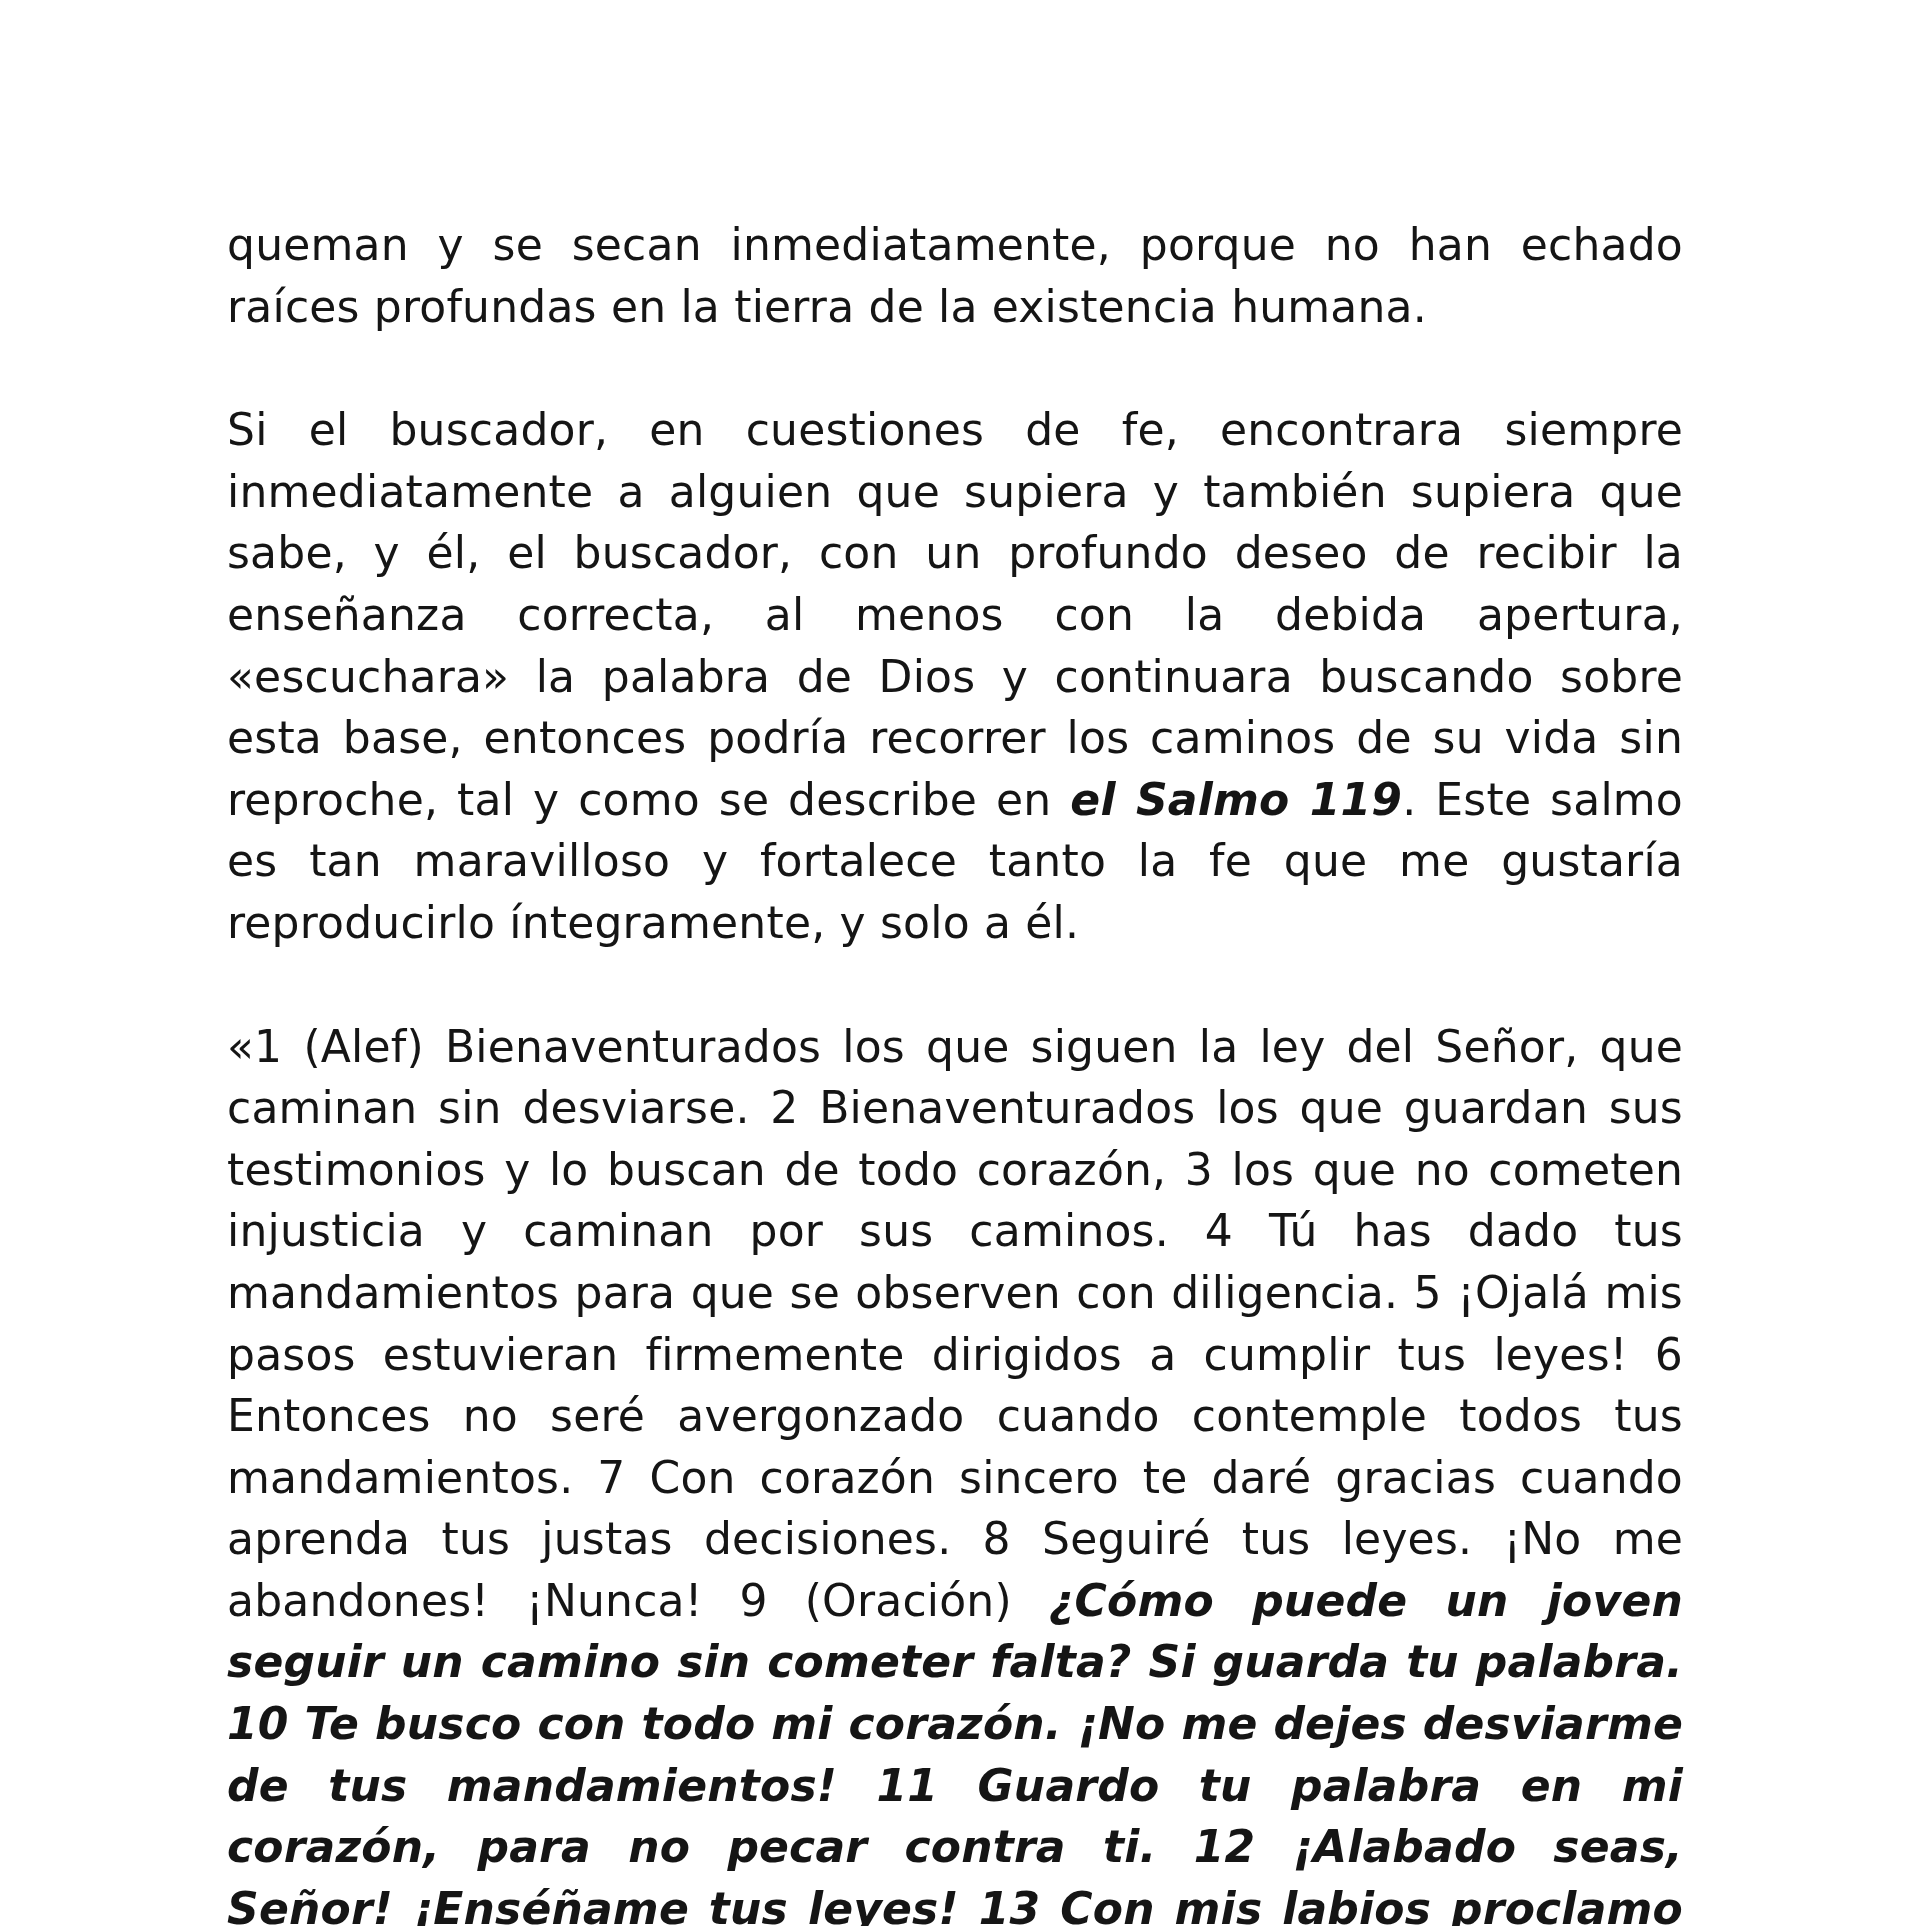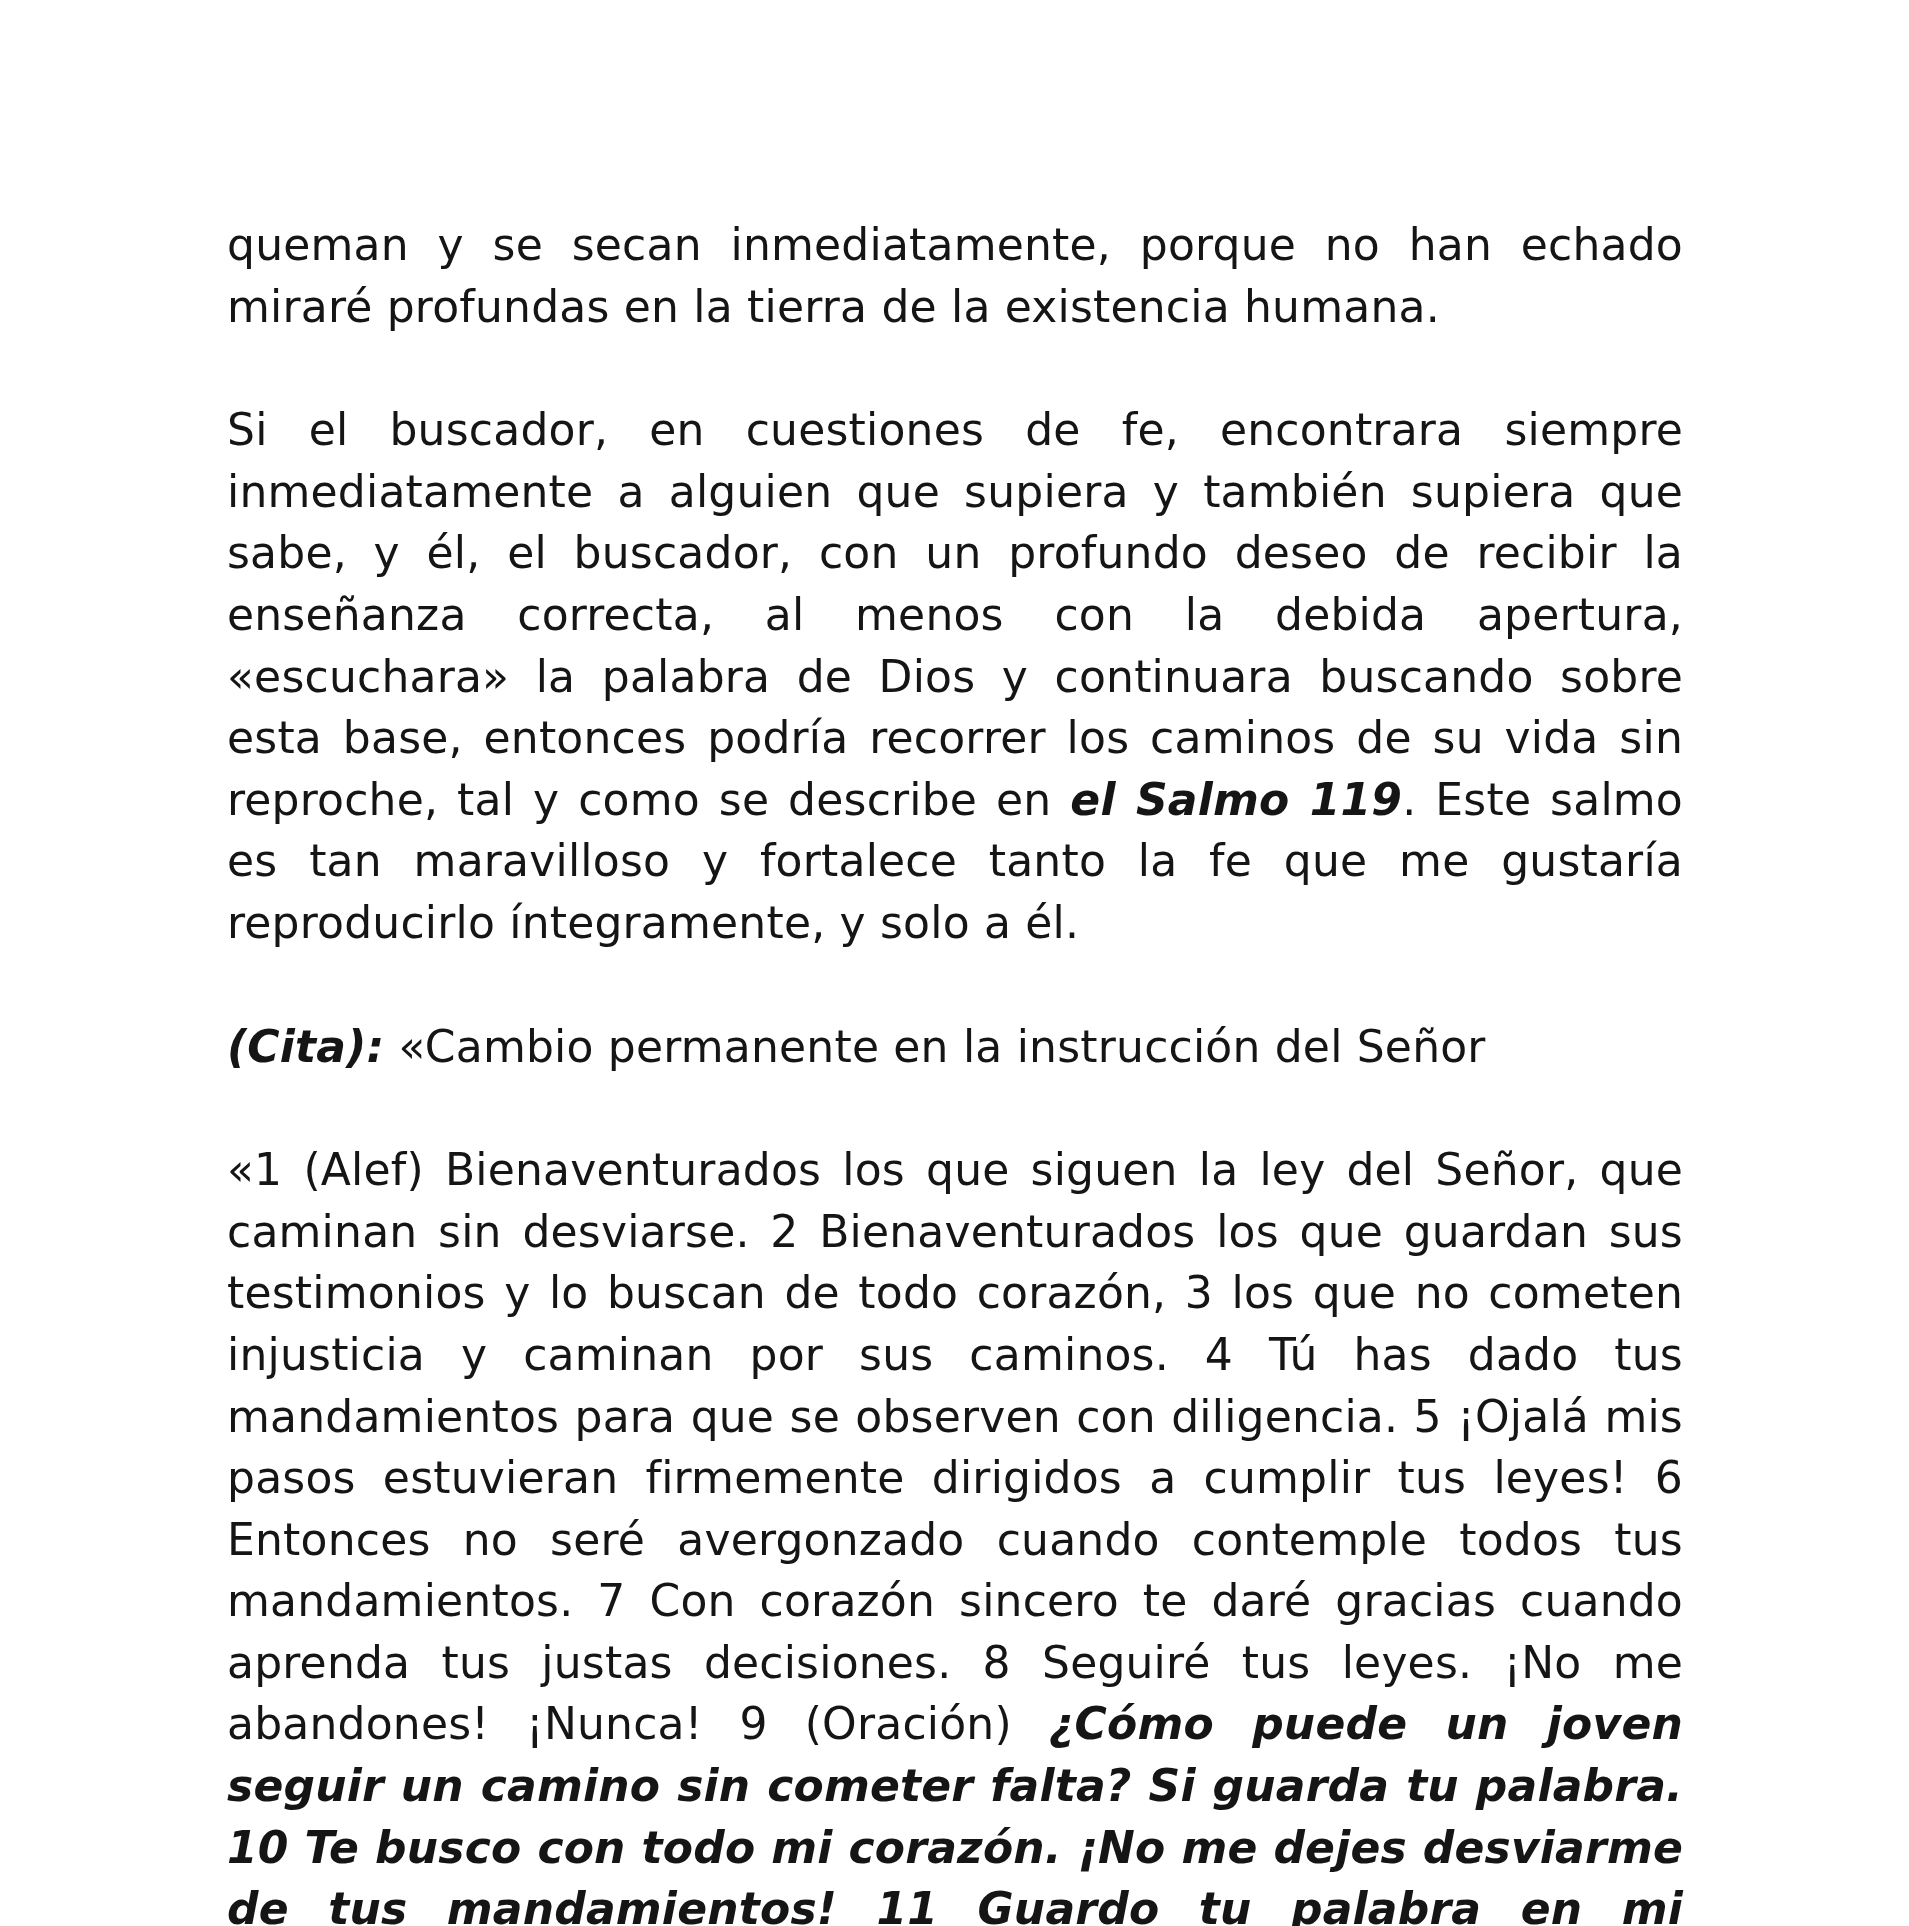--- a/index.html
+++ b/index.html
@@ -40,20 +40,19 @@
   .content strong {
     font-weight: 700;
     font-style: italic;
   }
 </style>
 </head>
 <body>
 
 <div class="page">
   <div class="content">
-      <p class="para"><span>queman y se secan inmediatamente, porque no han echado miraré profundas en la tierra de la existencia humana.</span></p>
+      <p class="para"><span>queman y se secan inmediatamente, porque no han echado raíces profundas en la tierra de la existencia humana.</span></p>
       <p class="para"><span>Si el buscador, en cuestiones de fe, encontrara siempre inmediatamente a alguien que supiera y también supiera que sabe, y él, el buscador, con un profundo deseo de recibir la enseñanza correcta, al menos con la debida apertura, «escuchara» la palabra de Dios y continuara buscando sobre esta base, entonces podría recorrer los caminos de su vida sin reproche, tal y como se describe en </span><strong>el Salmo 119</strong><span>. Este salmo es tan maravilloso y fortalece tanto la fe que me gustaría reproducirlo íntegramente, y solo a él.</span></p>
-      <p class="para"><strong>(Cita):</strong><span> «Cambio permanente en la instrucción del Señor</span></p>
       <p class="para"><span>«1 (Alef) Bienaventurados los que siguen la ley del Señor, que caminan sin desviarse. 2 Bienaventurados los que guardan sus testimonios y lo buscan de todo corazón, 3 los que no cometen injusticia y caminan por sus caminos. 4 Tú has dado tus mandamientos para que se observen con diligencia. 5 ¡Ojalá mis pasos estuvieran firmemente dirigidos a cumplir tus leyes! 6 Entonces no seré avergonzado cuando contemple todos tus mandamientos. 7 Con corazón sincero te daré gracias cuando aprenda tus justas decisiones. 8 Seguiré tus leyes. ¡No me abandones! ¡Nunca! 9 (Oración) </span><strong>¿Cómo puede un joven seguir un camino sin cometer falta? Si guarda tu palabra. 10 Te busco con todo mi corazón. ¡No me dejes desviarme de tus mandamientos! 11 Guardo tu palabra en mi corazón, para no pecar contra ti. 12 ¡Alabado seas, Señor! ¡Enséñame tus leyes! 13 Con mis labios proclamo todas las decisiones de tu boca. 14 Me alegro por el camino de tus testimonios, como por cualquier riqueza. 15 Meditaré en tus mandamientos y miraré tus caminos. 16 Me deleito en tus leyes, no olvidaré tu palabra.</strong></p>
     </div>
 
 </div>
 
 
 </body></html>

